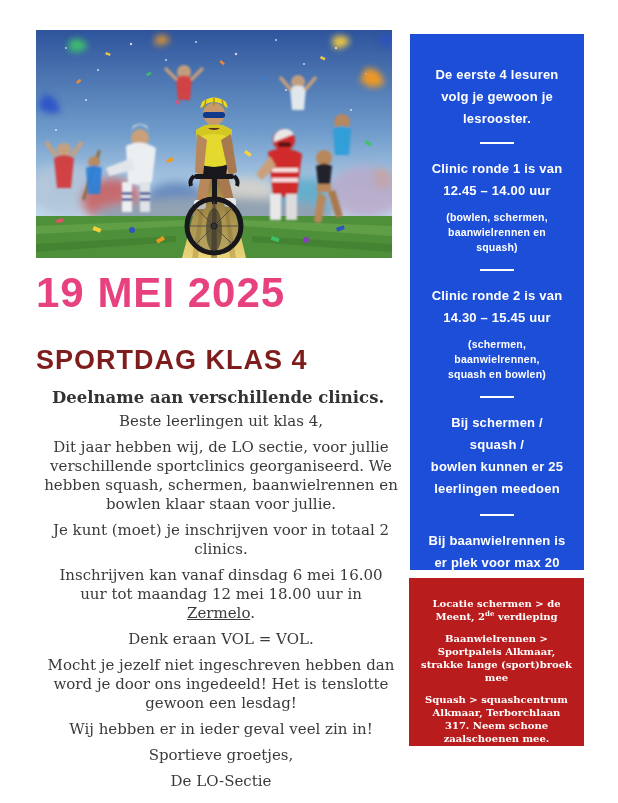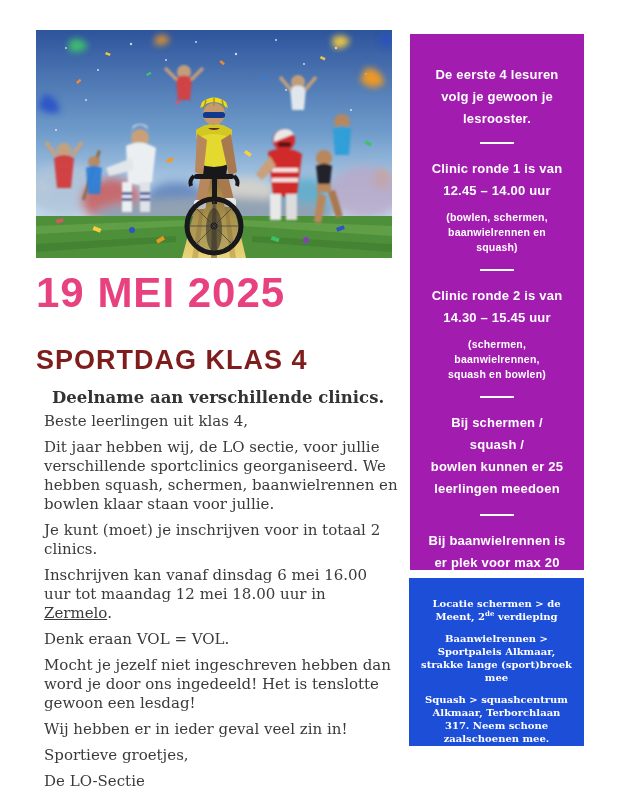--- a/index.html
+++ b/index.html
@@ -12,36 +12,36 @@
 
   
   .main{position:absolute;left:36px;top:272px;width:362px;color:#3a3a3a;}
   .date-title{margin:0;font-size:42px;line-height:42px;font-weight:800;letter-spacing:1px;
               color:#e8417f;font-family:"Liberation Sans",sans-serif;}
   .page-title{margin:32px 0 4px 0;font-size:27px;line-height:28px;font-weight:800;letter-spacing:1px;
               color:#7f1d1d;font-family:"Liberation Sans",sans-serif;}
   .subtitle{margin:14px 0 4px 16px;font-size:16.5px;line-height:20px;font-weight:700;color:#333;
             font-family:"DejaVu Serif","Liberation Serif",serif;}
   .main p{margin:0 0 7px 8px;font-size:15px;line-height:19px;
-          font-family:"DejaVu Serif","Liberation Serif",serif;color:#3a3a3a;}
+          font-family:"DejaVu Serif","Liberation Serif",serif;color:#3a3a3a;text-align:center;}
   .link{text-decoration:underline;cursor:pointer;}
 
   
-  .green{position:absolute;left:410px;top:34px;width:174px;height:536px;background:#a21caf;
+  .green{position:absolute;left:410px;top:34px;width:174px;height:536px;background:#1d4ed8;
          box-sizing:border-box;padding:30px 16px 0 16px;color:#fff;text-align:center;}
   .g-line{font-size:13px;line-height:22px;font-weight:700;letter-spacing:.2px;}
   .g-sub{font-size:10.5px;line-height:15px;font-weight:700;letter-spacing:.2px;}
   .g-sub-wrap{margin-top:8px;}
   .g-block{margin-top:14px;}
   .g-block:first-child{margin-top:0;}
   .g-divider{width:34px;height:0;border-top:2px solid #fff;margin:14px auto 0 auto;}
   .g-divider.first{margin-top:12px;}
 
   
-  .pink{position:absolute;left:409px;top:578px;width:175px;height:168px;background:#1d4ed8;
+  .pink{position:absolute;left:409px;top:578px;width:175px;height:168px;background:#b91c1c;
         box-sizing:border-box;padding:19px 11px 0 11px;color:#fff;text-align:center;
         font-family:"DejaVu Serif","Liberation Serif",serif;}
   .p-item{font-size:10px;line-height:13px;font-weight:700;margin:0 0 9px 0;}
   .p-item sup{font-size:7px;line-height:0;}
 </style>
 </head>
 <body>
 
 <div class="page">
 

